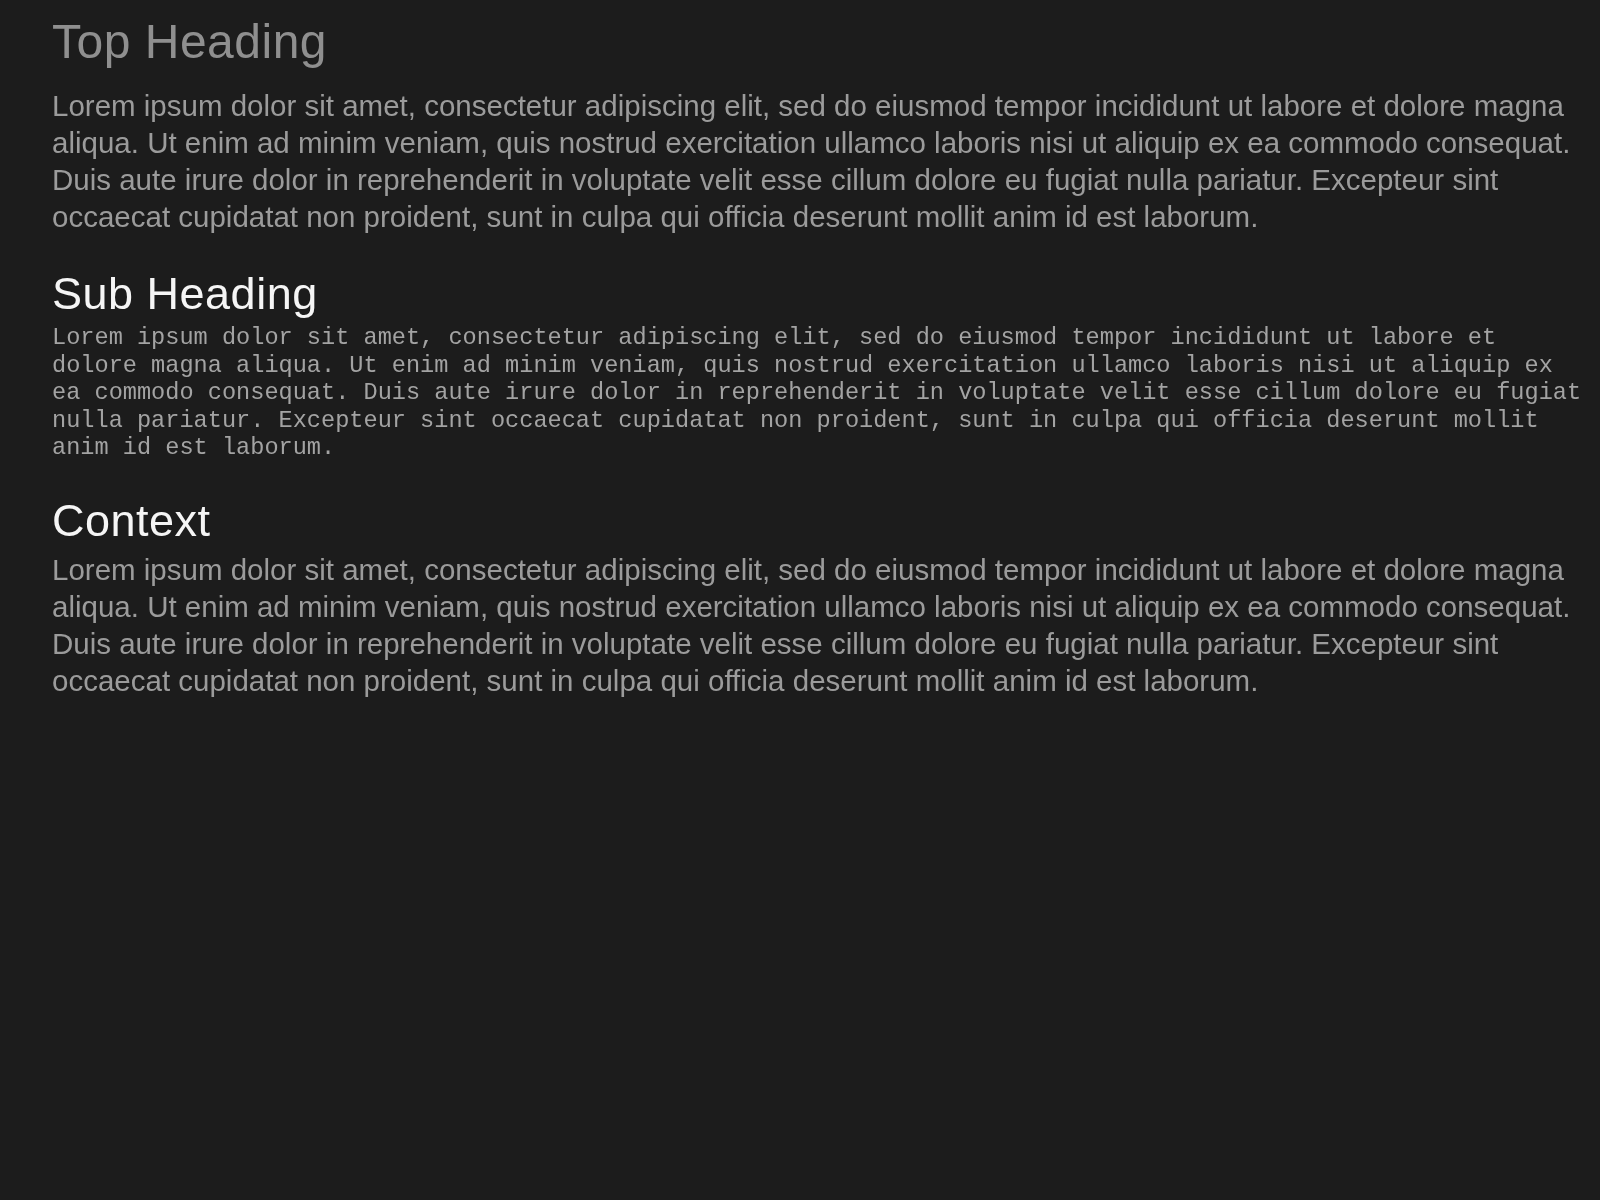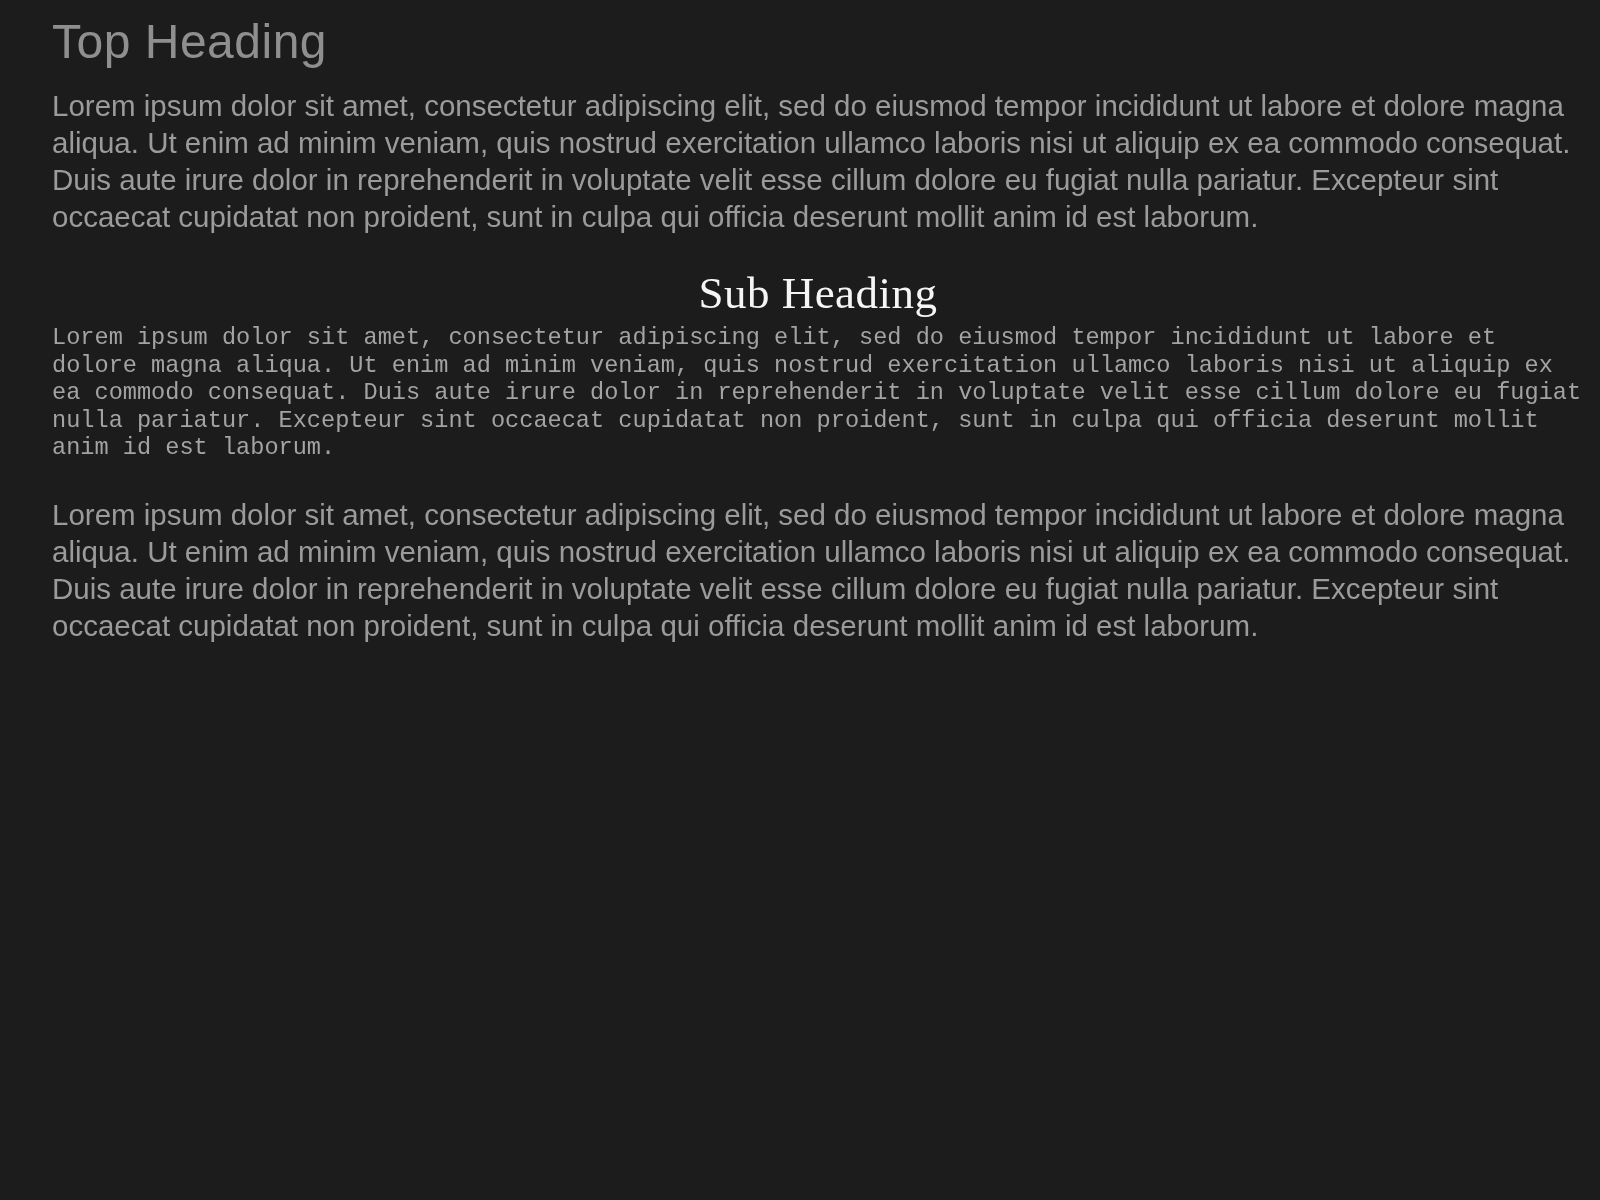--- a/index.html
+++ b/index.html
@@ -22,28 +22,27 @@
   h1.top-heading {
     font-family: "Liberation Sans", sans-serif;
     font-weight: 300;
     font-size: 48px;
     line-height: 1.1;
     letter-spacing: 0.5px;
     color: var(--heading-muted);
     margin: 4px 0 18px 0;
   }
   h2.section-heading {
-    font-family: Liberation Serif, serif;
+    font-family: Liberation Sans, sans-serif;
     font-weight: 300;
     font-size: 45px;
     line-height: 1.1;
     letter-spacing: 0.5px;
     color: var(--heading-bright);
     margin: 0 0 6px 0;
-    text-align: center;
   }
   p.body-text {
     font-family: "Liberation Sans", sans-serif;
     font-weight: 300;
     font-size: 29.5px;
     line-height: 37px;
     color: var(--body-text);
     margin: 0 0 34px 0;
     max-width: 1568px;
   }
@@ -63,16 +62,17 @@
 <main>
 
   <h1 class="top-heading">Top Heading</h1>
 
   <p class="body-text">Lorem ipsum dolor sit amet, consectetur adipiscing elit, sed do eiusmod tempor incididunt ut labore et dolore magna aliqua. Ut enim ad minim veniam, quis nostrud exercitation ullamco laboris nisi ut aliquip ex ea commodo consequat. Duis aute irure dolor in reprehenderit in voluptate velit esse cillum dolore eu fugiat nulla pariatur. Excepteur sint occaecat cupidatat non proident, sunt in culpa qui officia deserunt mollit anim id est laborum.</p>
 
   <h2 class="section-heading">Sub Heading</h2>
 
   <p class="mono-text">Lorem ipsum dolor sit amet, consectetur adipiscing elit, sed do eiusmod tempor incididunt ut labore et dolore magna aliqua. Ut enim ad minim veniam, quis nostrud exercitation ullamco laboris nisi ut aliquip ex ea commodo consequat. Duis aute irure dolor in reprehenderit in voluptate velit esse cillum dolore eu fugiat nulla pariatur. Excepteur sint occaecat cupidatat non proident, sunt in culpa qui officia deserunt mollit anim id est laborum.</p>
 
+  <h2 class="section-heading">Context</h2>
 
   <p class="body-text">Lorem ipsum dolor sit amet, consectetur adipiscing elit, sed do eiusmod tempor incididunt ut labore et dolore magna aliqua. Ut enim ad minim veniam, quis nostrud exercitation ullamco laboris nisi ut aliquip ex ea commodo consequat. Duis aute irure dolor in reprehenderit in voluptate velit esse cillum dolore eu fugiat nulla pariatur. Excepteur sint occaecat cupidatat non proident, sunt in culpa qui officia deserunt mollit anim id est laborum.</p>
 
 </main>
 
 </body></html>

